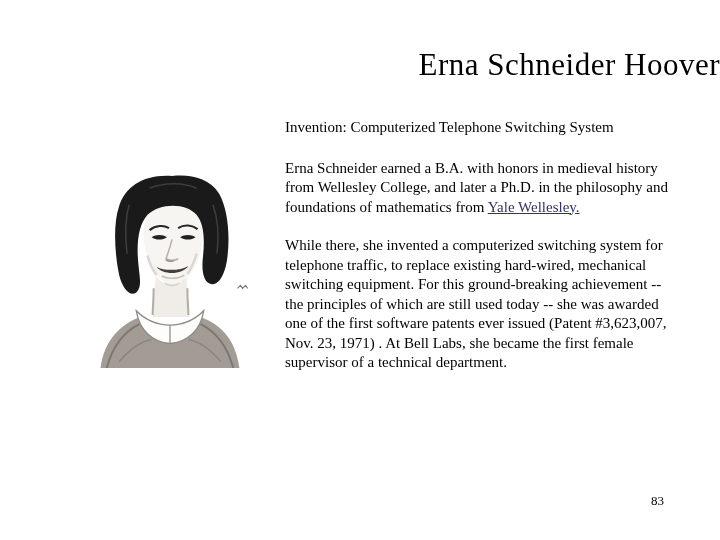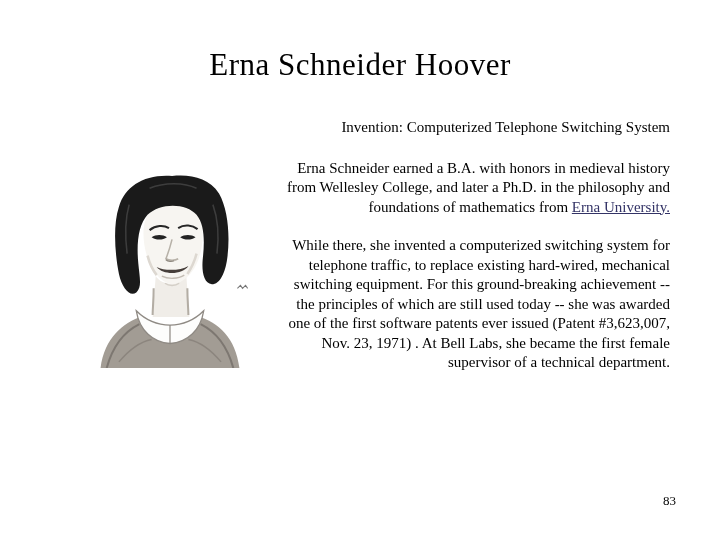--- a/index.html
+++ b/index.html
@@ -12,21 +12,21 @@
     overflow: hidden;
     font-family: "Liberation Serif", serif;
     color: #000000;
   }
   .slide-title {
     position: absolute;
     top: 47px;
     left: 0;
     width: 100%;
     margin: 0;
-    text-align: center;
+    text-align: right;
     font-size: 31px;
     font-weight: normal;
     letter-spacing: 0.5px;
     color: #000000;
   }
   .portrait {
     position: absolute;
     left: 86px;
     top: 174px;
     width: 168px;
@@ -34,30 +34,30 @@
   }
   .portrait svg { width: 100%; height: 100%; display: block; }
   .content {
     position: absolute;
     left: 285px;
     top: 118px;
     width: 385px;
     font-size: 15px;
     line-height: 19.5px;
   }
-  .content p { margin: 0 0 19px 0; text-align: right; }
+  .content p { margin: 0 0 19px 0; }
   .content p.invention { margin-bottom: 21px; }
   a.inline-link {
     color: #333366;
     text-decoration: underline;
     cursor: pointer;
   }
   .page-number {
     position: absolute;
-    right: 44px;
+    right: 56px;
     bottom: 31px;
     font-size: 13px;
     color: #000000;
   }
 </style>
 </head>
 <body>
 
 <div class="slide">
 
@@ -102,21 +102,21 @@
       <path d="M106,78 C104,86 101,92 97,98" stroke="#ddd8d1" stroke-width="2.5" fill="none"></path>
       <path d="M75,107 C79,110 85,110 89,107" stroke="#d4cfc7" stroke-width="1.5" fill="none"></path>
 
       <path d="M146,112 l3,-3 l2,3 l3,-3 l2,3" stroke="#777777" stroke-width="1" fill="none"></path>
     </svg>
   </div>
 
   <div class="content">
     <p class="invention">Invention: Computerized Telephone Switching System</p>
 
-    <p><span>Erna Schneider earned a B.A. with honors in medieval history from Wellesley College, and later a Ph.D. in the philosophy and foundations of mathematics from </span><a class="inline-link">Erna University.</a></p>
+    <p><span>Erna Schneider earned a B.A. with honors in medieval history from Wellesley College, and later a Ph.D. in the philosophy and foundations of mathematics from </span><a class="inline-link">Yale Wellesley.</a></p>
 
 
     <p>While there, she invented a computerized switching system for telephone traffic, to replace existing hard-wired, mechanical switching equipment. For this ground-breaking achievement -- the principles of which are still used today -- she was awarded one of the first software patents ever issued (Patent #3,623,007, Nov. 23, 1971) . At Bell Labs, she became the first female supervisor of a technical department.</p>
   </div>
 
   <div class="page-number">83</div>
 
 </div>
 
 </body></html>

